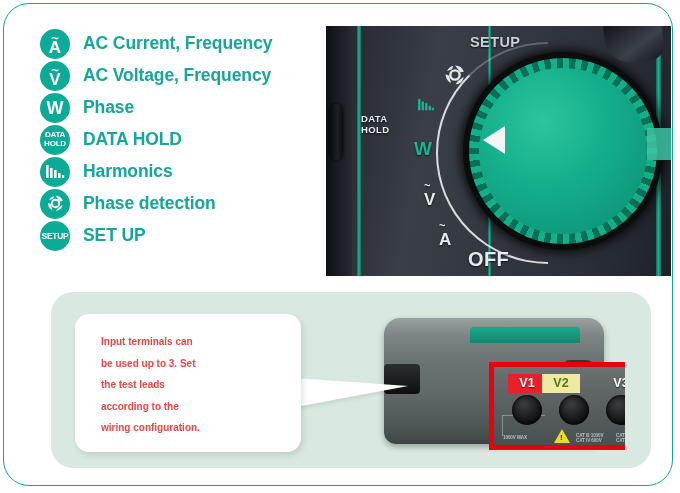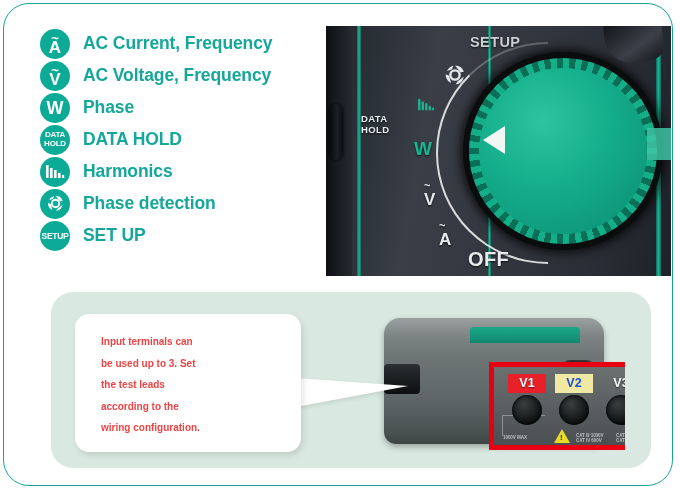--- a/index.html
+++ b/index.html
@@ -357,21 +357,21 @@
     width: 38px;
     height: 19px;
     font-size: 12.5px;
     font-weight: bold;
     text-align: center;
     line-height: 19px;
     color: #ffffff;
     text-shadow: 0 1px 1px rgba(0,0,0,.6);
   }
   .tp-l1 { left: 14px; background: #e8202a; }
-  .tp-l2 { left: 61px; background: #f0e9a4; color:#1d4ed8; text-shadow:none; }
+  .tp-l2 { left: 48px; background: #f0e9a4; color:#4d7c0f; text-shadow:none; }
   .tp-l3 { left: 108px; background: transparent; }
   .tp-jack {
     position: absolute;
     top: 28px;
     width: 30px;
     height: 30px;
     border-radius: 50%;
     background: radial-gradient(circle at 40% 32%, #3b3f40 0%, #17191a 55%, #000 100%);
     box-shadow: inset 0 0 4px #000;
   }

